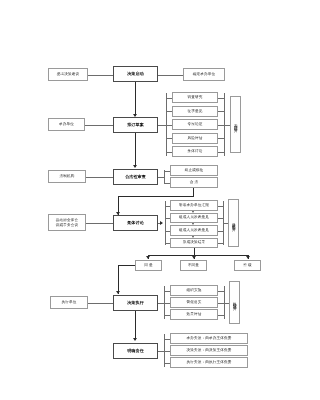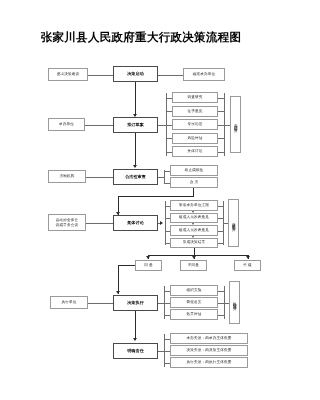--- a/index.html
+++ b/index.html
@@ -96,21 +96,20 @@
     border-top: 2.2px solid transparent;
     border-bottom: 2.2px solid transparent;
     border-left: 3px solid #2b2b2b;
   }
 </style>
 </head>
 <body>
 
 <div id="page">
 
-  <div id="title">张家川县人民政府重大行政决策流程图</div>
 
   <div class="ln h" style="left:88px; top:74.5px; width:25px;"></div>
   <div class="ln h" style="left:158px; top:74.5px; width:25px;"></div>
 
   <div class="box" style="left:48px; top:68px; width:40px; height:13px;">提出决策建议</div>
   <div class="box spine" style="left:113px; top:66px; width:45px; height:16px;">决策启动</div>
   <div class="box" style="left:183px; top:68px; width:42px; height:13px;">确定承办单位</div>
 
   <div class="ln dark v" style="left:135px; top:82px; height:34px;"></div>
   <div class="arrow-d" style="left:133px; top:114px;"></div>

